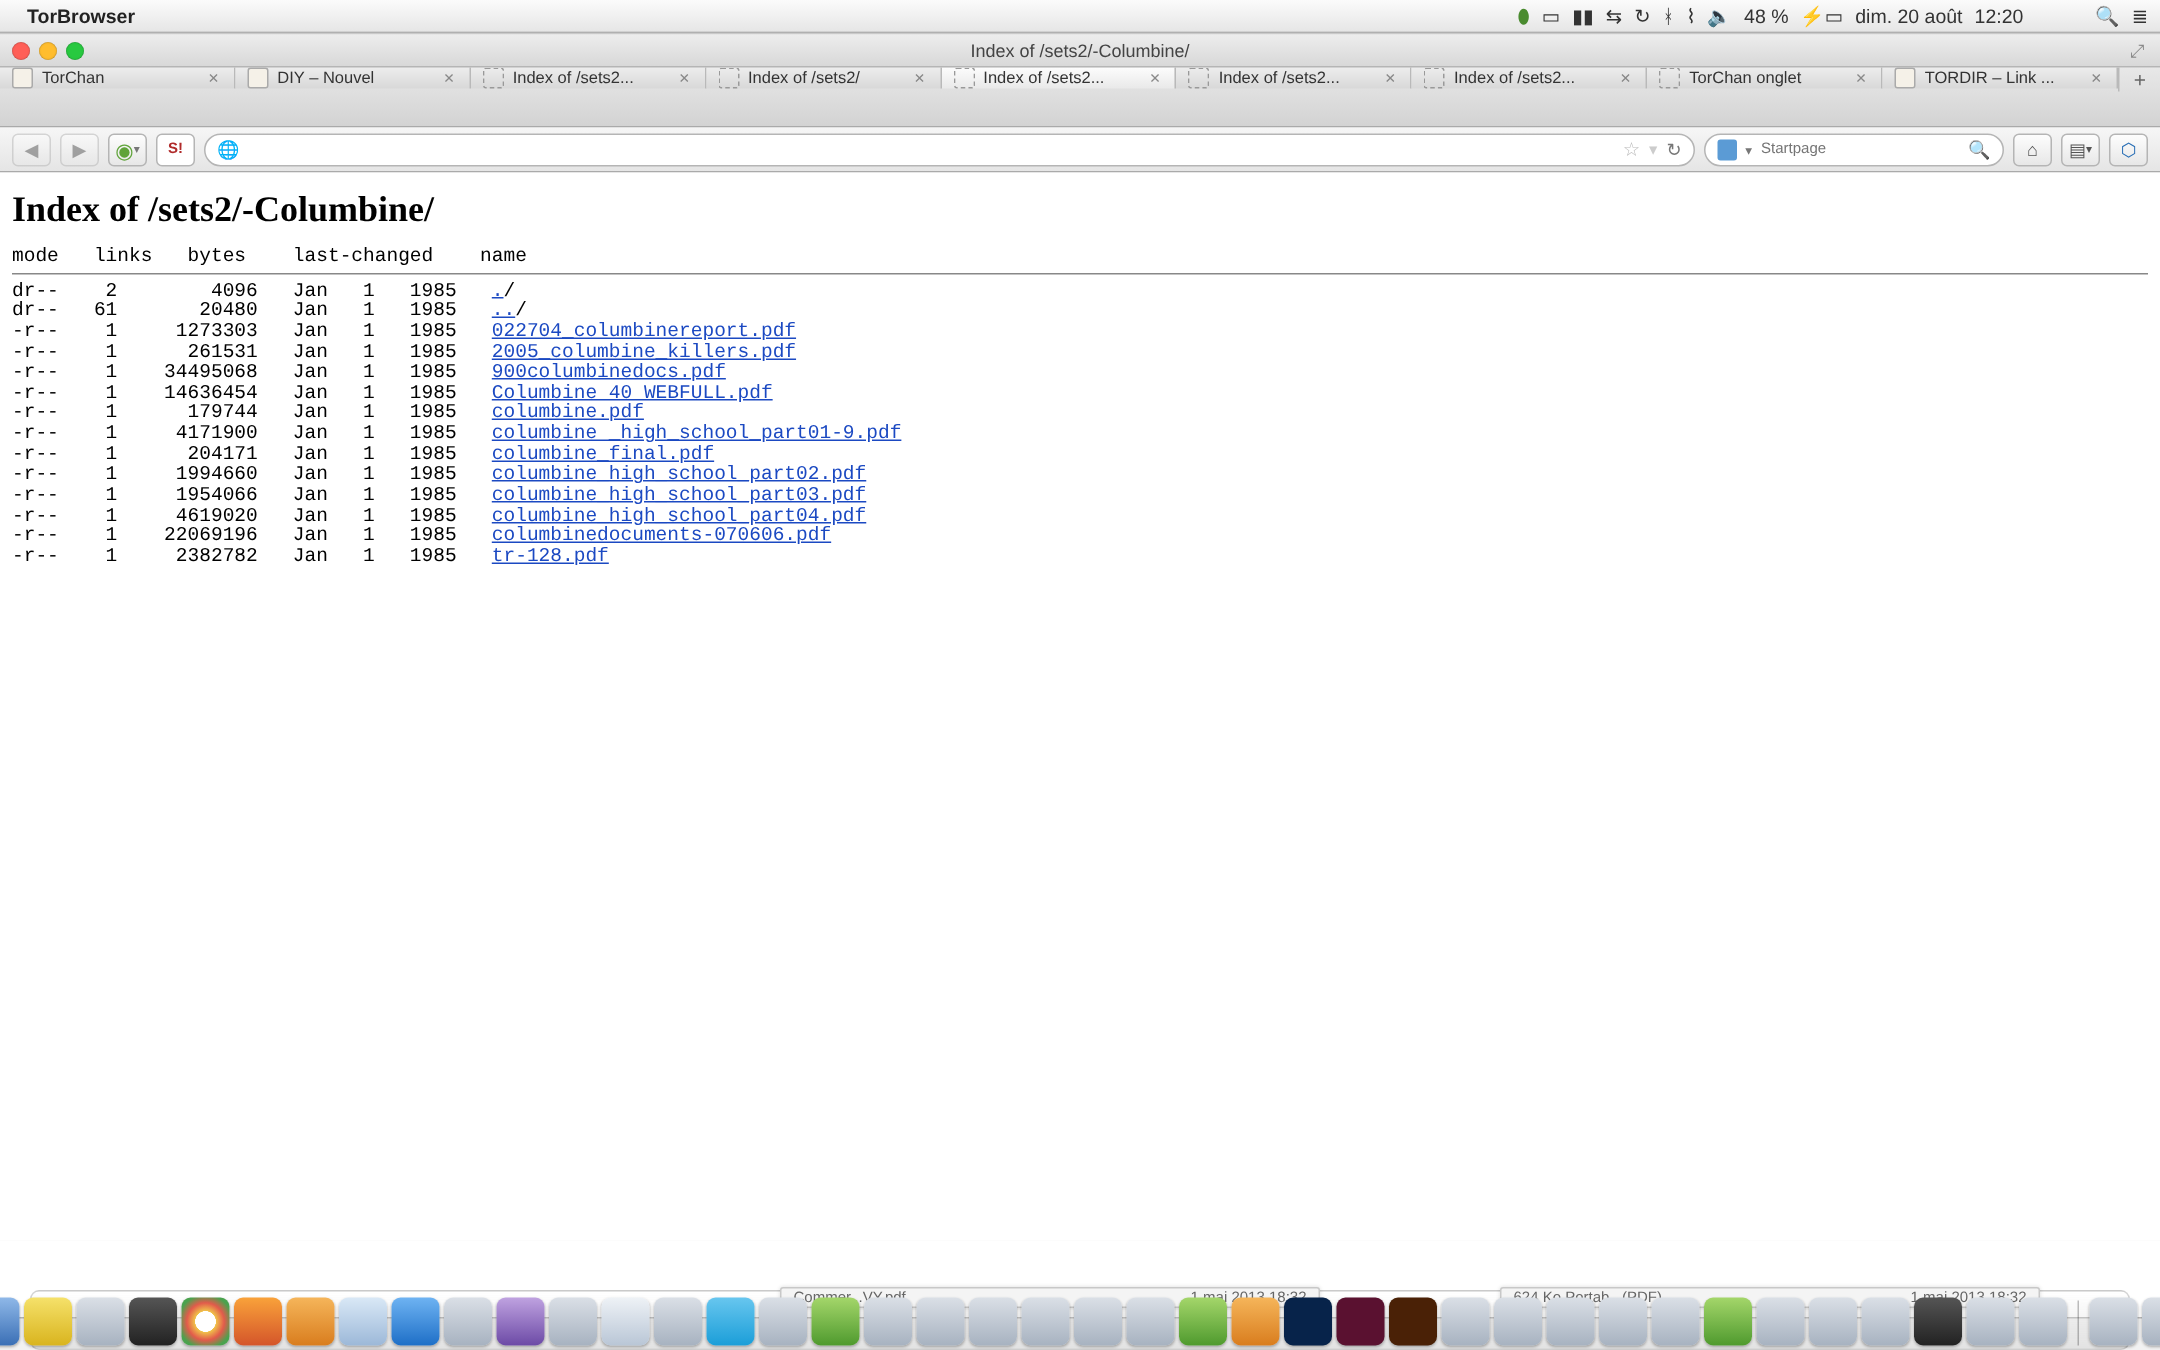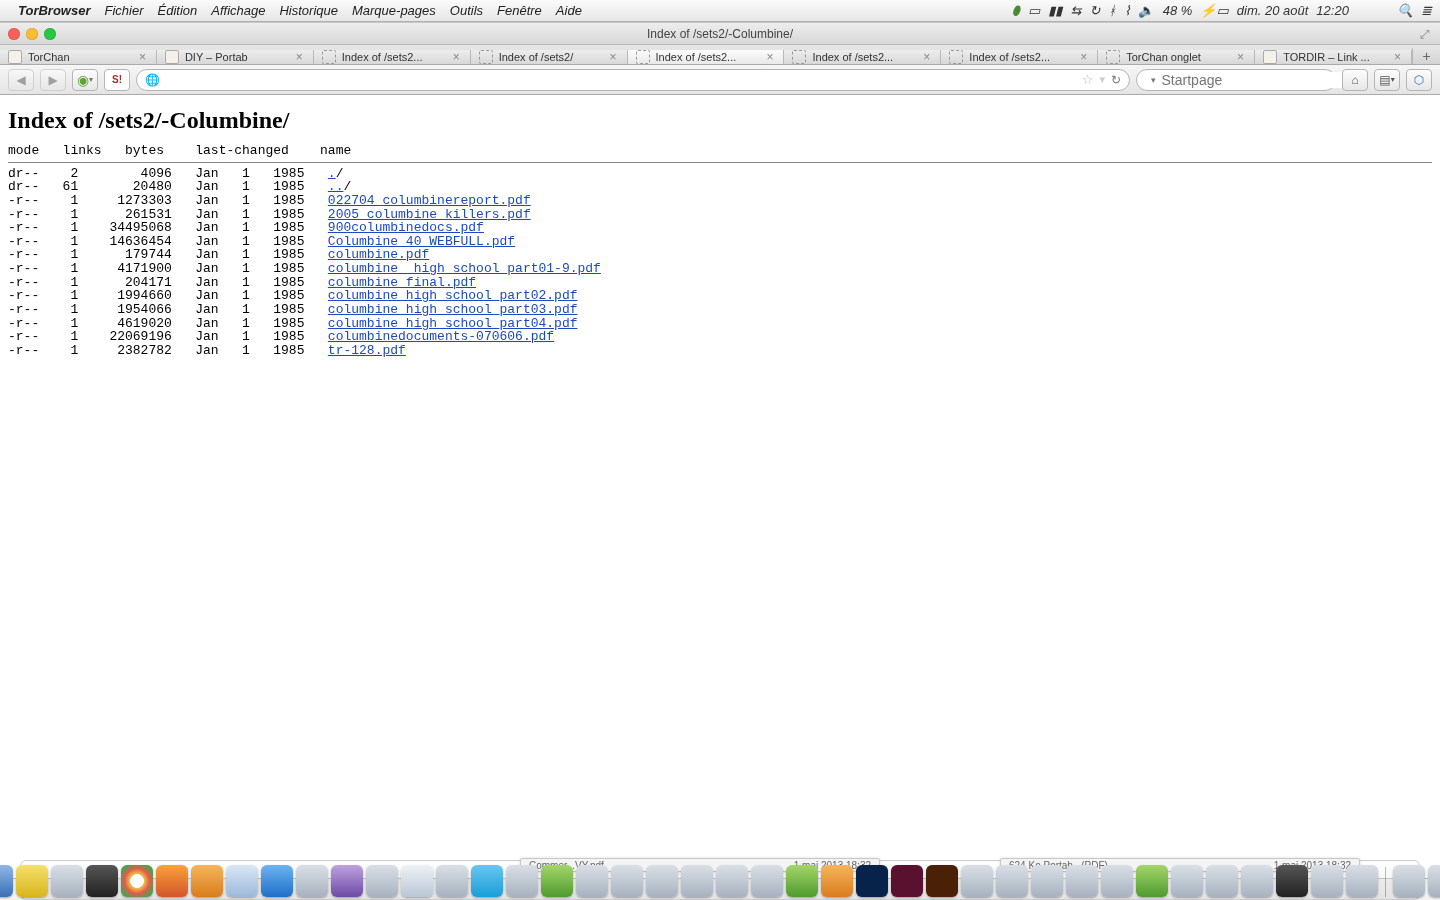--- a/index.html
+++ b/index.html
@@ -16,21 +16,20 @@
 .menubar {
   height: 22px;
   background: linear-gradient(#fbfbfb,#e6e6e6);
   border-bottom: 1px solid #b0b0b0;
   display: flex;
   align-items: center;
   padding: 0 8px;
   color: #222;
   font-size: 13px;
   user-select: none;
-  font-style: italic;
 }
 .menubar .apple { font-size: 15px; margin-right: 10px; }
 .menubar .app-name { font-weight: bold; margin-right: 14px; }
 .menubar .menu-item { margin-right: 14px; cursor: default; }
 .menubar .spacer { flex: 1; }
 .menubar .status { display:flex; align-items:center; gap:8px; color:#333; }
 .menubar .status .ico { font-size:13px; }
 
 .window {
   position: absolute;
@@ -49,25 +48,25 @@
   align-items:center;
   position: relative;
 }
 .traffic { display:flex; gap:6px; margin-left:8px; }
 .traffic .dot { width:12px; height:12px; border-radius:50%; box-shadow: inset 0 0 1px rgba(0,0,0,.5); }
 .traffic .red{background:#ff5f57;} .traffic .yellow{background:#ffbd2e;} .traffic .green{background:#28c940;}
 .titlebar .title { position:absolute; left:0; right:0; text-align:center; font-size:12px; color:#444; pointer-events:none;}
 .titlebar .max { position:absolute; right:6px; top:4px; width:14px; height:14px; color:#888; font-size:12px;}
 
 .tabstrip {
-  height: 20px;
+  height: 40px;
   background: linear-gradient(#e8e8e8,#d3d3d3);
   border-bottom:1px solid #aaa;
   display:flex;
-  align-items:flex-end;
+  align-items:flex-start;
 }
 .tab {
   flex:1;
   min-width:0;
   display:flex;
   align-items:center;
   gap:6px;
   padding:0 8px;
   border-right:1px solid #b9b9b9;
   background:linear-gradient(#ededed,#d8d8d8);
@@ -116,21 +115,21 @@
 .urlbar input{flex:1;border:none;outline:none;font-size:11px;color:#888;background:transparent;}
 .urlbar .star{color:#bbb;font-size:13px;}
 .urlbar .reload{color:#777;font-size:12px;}
 .searchbar{
   width:200px; height:22px;
   border:1px solid #b5b5b5; border-radius:11px;
   background:#fff; display:flex;align-items:center; padding:0 8px; gap:6px;
 }
 .searchbar .engine{width:14px;height:14px;border-radius:2px;background:#5b9bd5;}
 .searchbar .drop{color:#777;font-size:9px;}
-.searchbar input{flex:1;border:none;outline:none;font-size:14px;color:#777;}
+.searchbar input{flex:1;border:none;outline:none;font-size:10px;color:#777;}
 .searchbar .mag{color:#888;font-size:12px;}
 
 .content{
   flex:1;
   background:#fff;
   overflow:auto;
   padding:8px 8px;
   font-family: Times, "Times New Roman", serif;
 }
 .content h1{font-size:24px; font-weight:bold; margin:4px 0 10px;}
@@ -210,21 +209,20 @@
   z-index:1;
   box-shadow:0 0 3px rgba(0,0,0,.15);
 }
 </style>
 </head>
 <body>
 
 <div class="menubar">
   <span class="apple"></span>
   <span class="app-name">TorBrowser</span>
-  <span id="menu-items"><span class="menu-item">Fichier</span><span class="menu-item">Édition</span><span class="menu-item">Affichage</span><span class="menu-item">Historique</span><span class="menu-item">Marque-pages</span><span class="menu-item">Outils</span><span class="menu-item">Fenêtre</span><span class="menu-item">Aide</span></span>
   <span class="spacer"></span>
   <span class="status">
     <span class="ico" style="color:#4a8b2f">⬮</span>
     <span class="ico">▭</span>
     <span class="ico">▮▮</span>
     <span class="ico">⇆</span>
     <span class="ico">↻</span>
     <span class="ico">ᚼ</span>
     <span class="ico">⌇</span>
     <span class="ico">🔈</span>
@@ -249,21 +247,21 @@
   </div>
 
   <div class="tabstrip" id="tabstrip">
       <div class="tab">
         <span class="favicon tc"></span>
         <span class="label">TorChan</span>
         <span class="close">×</span>
       </div>
       <div class="tab">
         <span class="favicon tc"></span>
-        <span class="label">DIY – Portab</span>
+        <span class="label">DIY – Nouvel</span>
         <span class="close">×</span>
       </div>
       <div class="tab">
         <span class="favicon"></span>
         <span class="label">Index of /sets2...</span>
         <span class="close">×</span>
       </div>
       <div class="tab">
         <span class="favicon"></span>
         <span class="label">Index of /sets2/</span>

